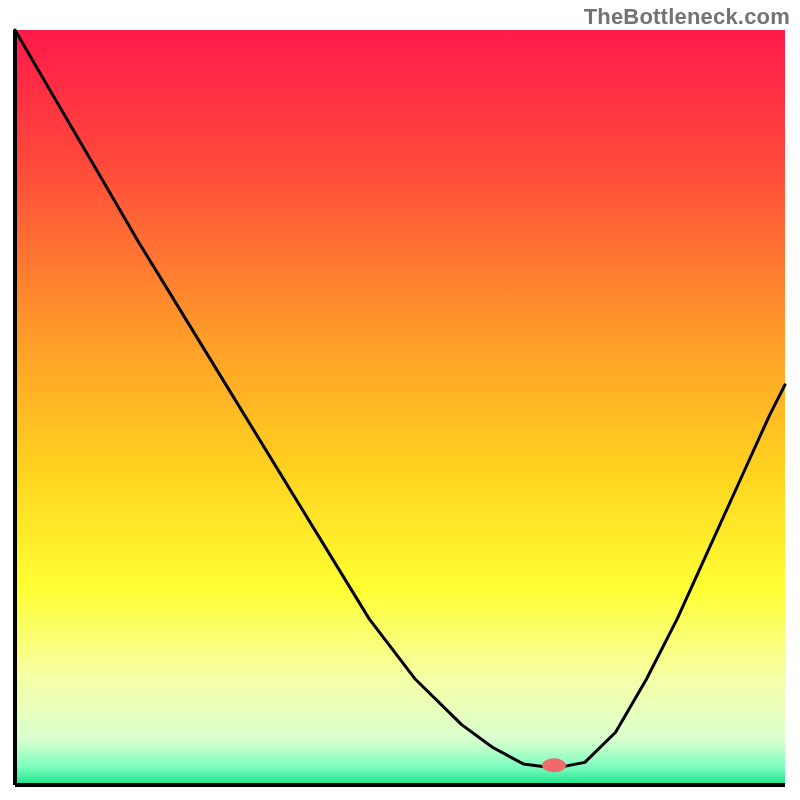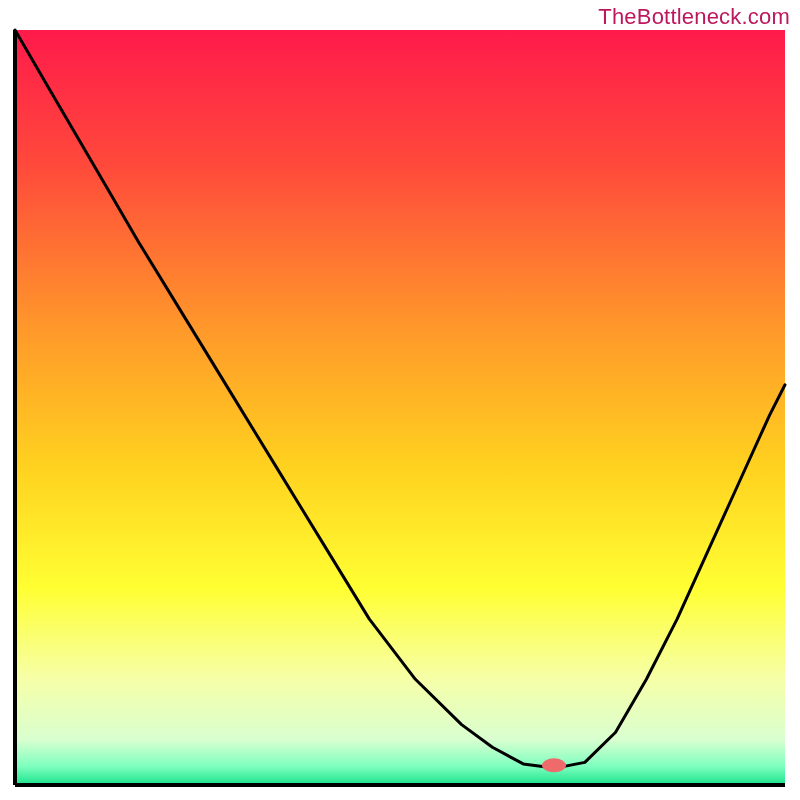--- a/index.html
+++ b/index.html
@@ -14,22 +14,22 @@
     position: relative;
     width: 800px;
     height: 800px;
   }
   .watermark {
     position: absolute;
     top: 4px;
     right: 10px;
     font-family: Arial, Helvetica, sans-serif;
     font-size: 22px;
-    color: #be185d;
-    font-weight: 400;
+    color: #737373;
+    font-weight: 700;
     letter-spacing: 0.2px;
   }
   svg {
     display: block;
   }
 </style>
 </head>
 <body>
 
 <div class="chart-container">

